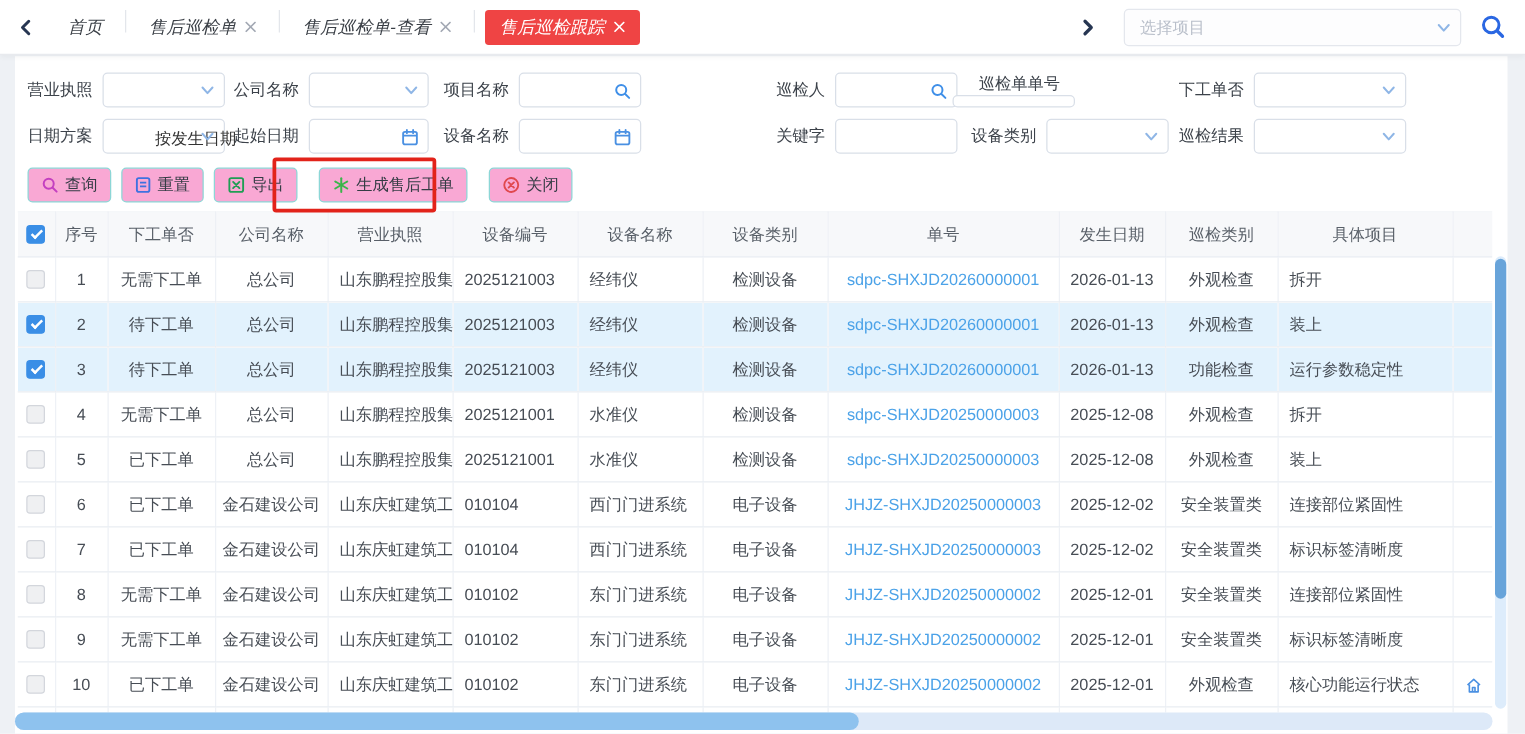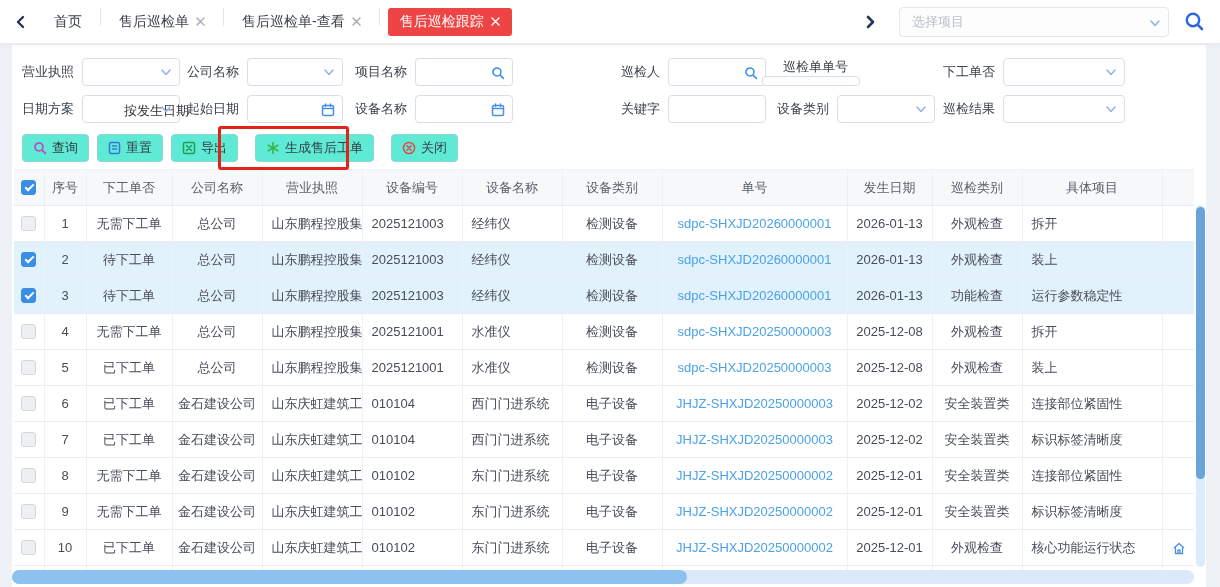--- a/index.html
+++ b/index.html
@@ -8,21 +8,21 @@
     width:1220px; height:587px; position:relative; overflow:hidden;
     background:#eef1f5; font-family:"Liberation Sans", sans-serif; color:#333;
   }
   
   .tabbar {
     position:absolute; top:0; left:0; width:1220px; height:44px; background:#fff;
     border-bottom:1px solid #e8eaee; box-shadow:0 2px 4px rgba(0,0,0,.04);
     display:flex; align-items:center; padding:0 14px 0 14px; z-index:4;
   }
   .navchev { display:flex; align-items:center; cursor:pointer; color:#273652; }
-  .tabs { display:flex; align-items:flex-start; margin-left:16px; }
+  .tabs { display:flex; align-items:flex-start; margin-left:16px;font-style:italic; }
   .tab { display:flex; align-items:center; gap:7px; font-size:14px; color:#3a3f46;
          padding:5px 10px; cursor:pointer; white-space:nowrap; }
   .tab .x { display:flex; color:#a2a8b3; }
   .tab.active { background:#ef4444; color:#fff; border-radius:3px; padding:5px 12px; }
   .tab.active .x { color:#fff; }
   .tsep { width:1px; height:18px; background:#e3e6eb; margin:0 8px; }
   .tb-spacer { flex:1; }
   .proj-select { position:relative; width:270px; height:30px; margin-right:14px; }
   .proj-select input {
     width:100%; height:100%; border:1px solid #e4e7ed; border-radius:4px;
@@ -36,21 +36,21 @@
   
   .panel { position:absolute; top:45px; left:12px; width:1194px; height:542px; background:#fff; }
   
   .fgroup { position:absolute; height:28px; display:flex; align-items:center; }
   .flabel { font-size:13px; color:#3c424a; text-align:right; margin-right:8px; white-space:nowrap; }
   .field { position:relative; height:28px; border:1px solid #d9dfe8; border-radius:4px; background:#fff; }
   .field .val { position:absolute; left:9px; top:6px; font-size:13px; color:#333; white-space:nowrap;margin-left:32px; }
   .field .sufx { position:absolute; right:7px; top:7px; display:flex; }
   
   .toolbar { position:absolute; left:10px; top:89px; display:flex; align-items:center; gap:8px; }
-  .btn { height:28px; padding:0 10px; background:#5eead4; border:1px solid #8cd6d6; border-radius:4px;
+  .btn { height:28px; padding:0 10px; background:#f9a8d4; border:1px solid #8cd6d6; border-radius:4px;
          display:inline-flex; align-items:center; gap:5px; font-size:13px; color:#353c45;
          cursor:pointer; white-space:nowrap; font-family:"Liberation Sans", sans-serif; }
   .btn.gen { margin:0 9px; }
   .red-ann { position:absolute; left:206px; top:81px; width:131px; height:44px;
              border:3px solid #e2231a; border-radius:3px; z-index:5; pointer-events:none; }
   
   .tablewrap { position:absolute; top:124px; left:2px; width:1180px; height:401px; overflow:hidden; }
   table { border-collapse:collapse; table-layout:fixed; width:1180px; font-size:13px; }
   th { background:#f7f8fa; height:36px; font-weight:400; color:#585f68;
        border-bottom:1px solid #e8ecf2; border-right:1px solid #edf0f5; border-top:1px solid #eef1f5;

